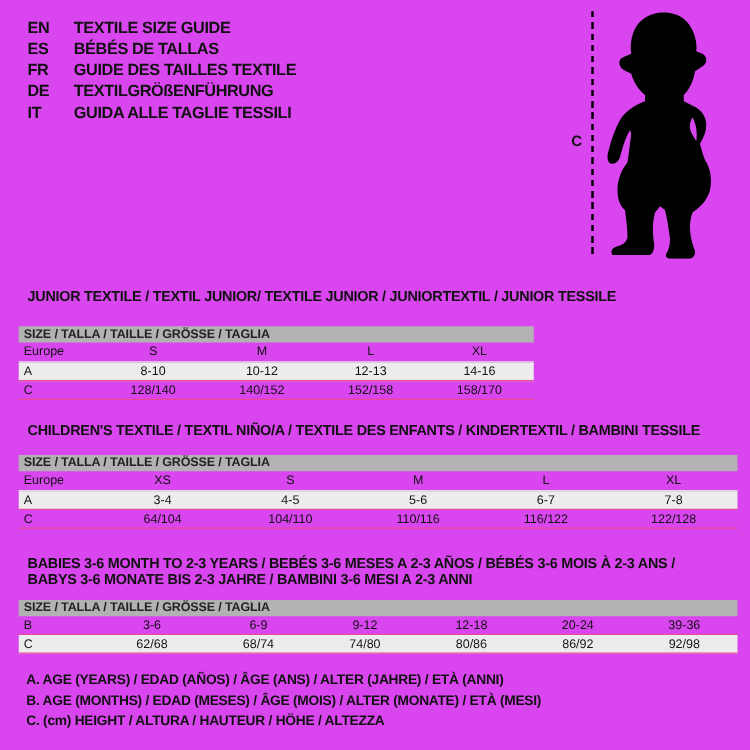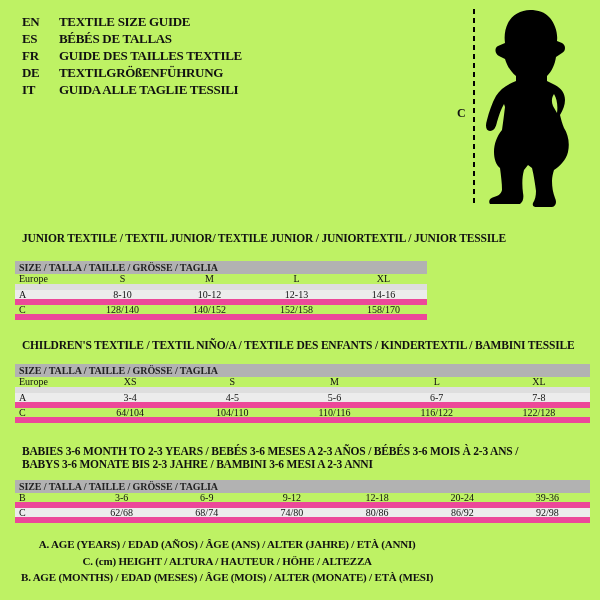--- a/index.html
+++ b/index.html
@@ -1,18 +1,18 @@
 <!DOCTYPE html>
 <html><head>
 <meta charset="utf-8">
 <style>
   html,body { margin:0; padding:0; background:#fff; }
   .page {
-    position:relative; width:600px; height:600px; background:#bef264;
-    font-family:Liberation Serif, serif; color:#111; overflow:hidden;
+    position:relative; width:600px; height:600px; background:#d946ef;
+    font-family:Liberation Sans, sans-serif; color:#111; overflow:hidden;
   }
 
   
   .lang-list { position:absolute; top:13px; left:22px; }
   .lang-row { display:flex; height:17px; line-height:17px;
               font-size:13px; font-weight:bold; letter-spacing:-0.3px; }
   .lang-code { width:37px; }
 
   
   .dashed-line { position:absolute; left:473px; top:9px; width:2px; height:198px;
@@ -30,28 +30,28 @@
   .section-title { font-size:11.5px; font-weight:bold; letter-spacing:-0.2px;
     line-height:13px; margin:0 0 16px 7px; white-space:nowrap; }
   #children-section .section-title { margin-bottom:12px; }
   #babies-section .section-title { margin-bottom:0; }
   #babies-section .section-title.last { margin-bottom:9px; }
 
   .size-table { width:100%; font-size:10px; }
   .size-bar { background:#b2b2b2; height:13px; line-height:13px;
     font-weight:bold; color:#222; padding-left:4px; letter-spacing:-0.1px; }
   .t-row { display:flex; height:15px; line-height:15px; align-items:center;
-    border-bottom:6px solid #ec4899; box-sizing:border-box; }
+    border-bottom:1px solid #ec4899; box-sizing:border-box; }
   .t-row.cols { height:16px; line-height:16px; border-bottom-color:#dedede; }
   .t-label { width:60px; padding-left:4px; text-align:left; }
   .t-cell { flex:1; text-align:center; }
   .striped { background:#ececec; }
 
   
-  .footnotes { position:absolute; top:536px; left:21px;text-align:center; }
+  .footnotes { position:absolute; top:536px; left:21px; }
   .footnote { font-size:11px; font-weight:bold; letter-spacing:-0.2px;
     line-height:16.5px; white-space:nowrap; }
 </style>
 </head>
 <body>
 
 <div class="page">
 
   <div class="lang-list">
     <div class="lang-row">
@@ -186,17 +186,17 @@
         <span class="t-cell">74/80</span>
         <span class="t-cell">80/86</span>
         <span class="t-cell">86/92</span>
         <span class="t-cell">92/98</span>
       </div>
     </div>
   </div>
 
   <div class="footnotes">
     <div class="footnote">A. AGE (YEARS) / EDAD (AÑOS) / ÂGE (ANS) / ALTER (JAHRE) / ETÀ (ANNI)</div>
+    <div class="footnote">B. AGE (MONTHS) / EDAD (MESES) / ÂGE (MOIS) / ALTER (MONATE) / ETÀ (MESI)</div>
     <div class="footnote">C. (cm) HEIGHT / ALTURA / HAUTEUR / HÖHE / ALTEZZA</div>
-    <div class="footnote">B. AGE (MONTHS) / EDAD (MESES) / ÂGE (MOIS) / ALTER (MONATE) / ETÀ (MESI)</div>
   </div>
 
 </div>
 
 </body></html>

